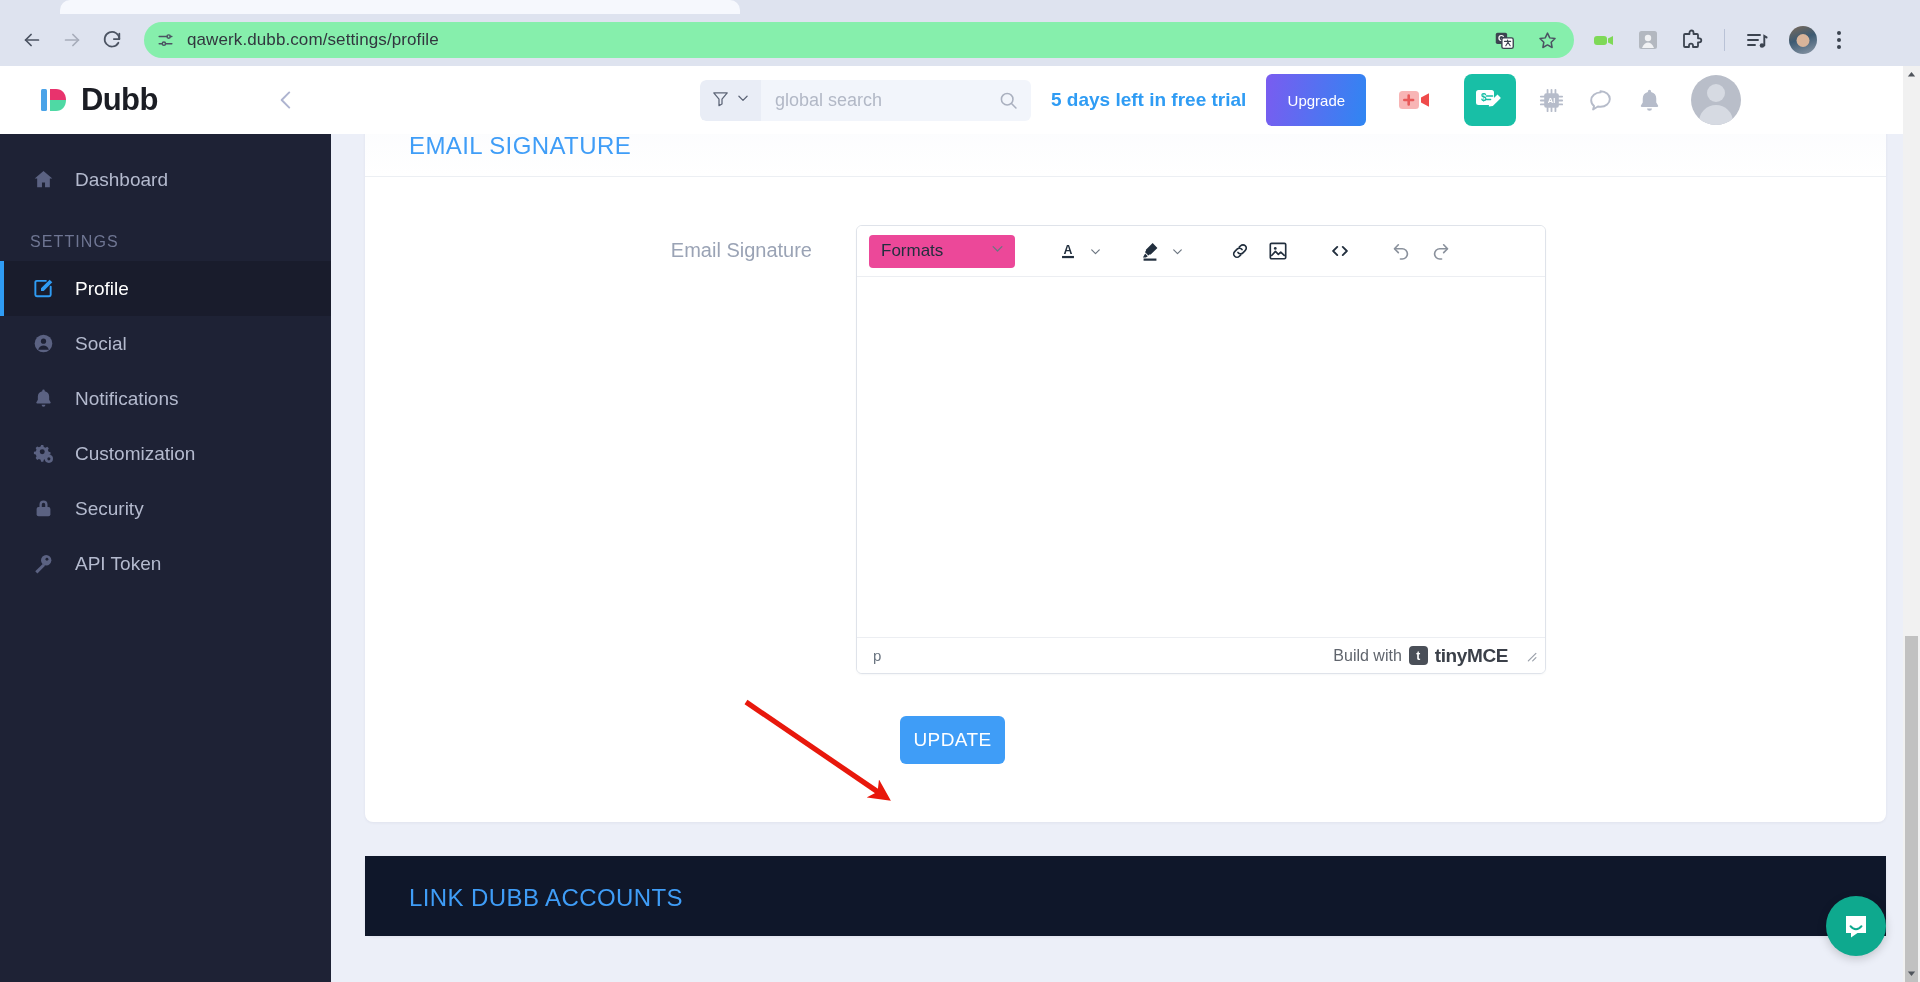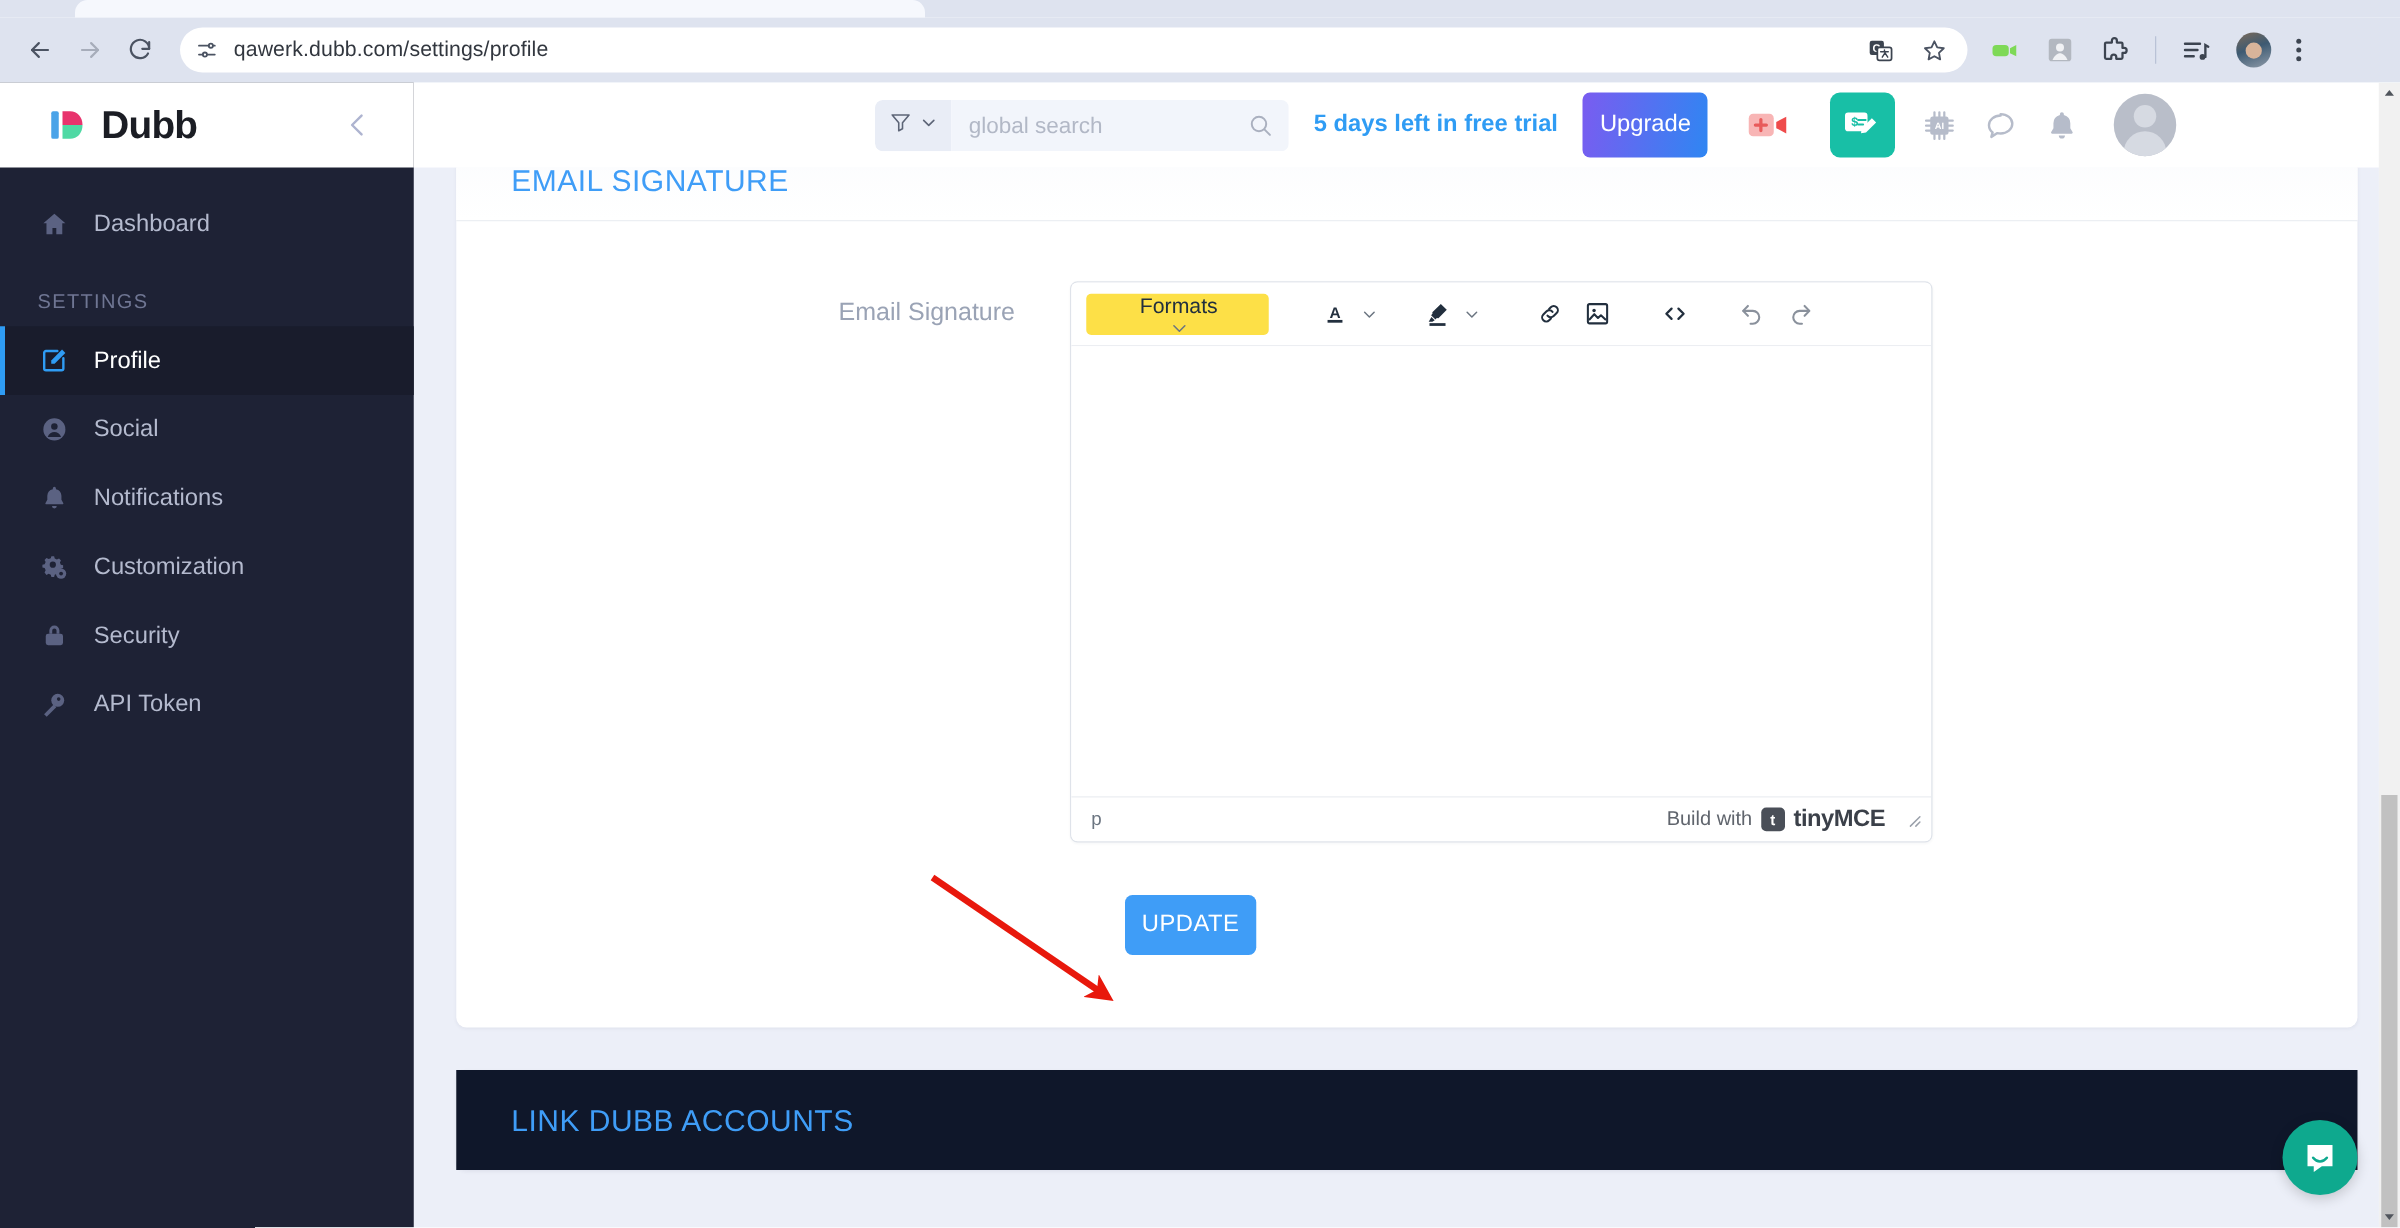--- a/index.html
+++ b/index.html
@@ -37,21 +37,21 @@
     border-radius: 50%;
     color: #4b5362;
   }
   .nav-btn svg { display: block; }
   .nav-btn.disabled { color: #a7adba; }
   .omnibox {
     flex: 0 0 auto;
     width: 1430px;
     height: 36px;
     margin-left: 10px;
-    background: #ffffff;
+    background: #86efac;
     border-radius: 18px;
     display: flex;
     align-items: center;
     padding: 0 12px;
     gap: 12px;
   }
   .omni-icon { color: #4b5362; display: flex; align-items: center; }
   .omni-url {
     flex: 1;
     font-size: 17px;
@@ -183,21 +183,21 @@
     font-size: 19px;
     color: #2f9cf4;
     font-weight: bold;
     white-space: nowrap;
   }
   .upgrade-btn {
     margin-left: 20px;
     width: 100px; height: 52px;
     border-radius: 6px;
     background: linear-gradient(100deg,#7a5cf0 0%,#2f86f2 100%);
-    color: #fff; font-size: 19px;
+    color: #fff; font-size: 15px;
     display: flex; align-items: center; justify-content: center;
   }
   .hdr-icons { display: flex; align-items: center; gap: 22px; margin-left: 24px; }
   .hdr-tile {
     width: 52px; height: 52px; border-radius: 8px;
     display: flex; align-items: center; justify-content: center;
   }
   .hdr-tile.rec { background: #ffffff; }
   .hdr-tile.teal { background: #18bfa6; }
   .hdr-ico { color: #b6bcca; display: flex; align-items: center; justify-content: center; }
@@ -264,25 +264,25 @@
   .editor-toolbar {
     height: 51px;
     display: flex; align-items: center;
     padding: 0 12px;
     gap: 4px;
     border-bottom: 1px solid #eceef2;
     background: #fff;
   }
   .fmt-select {
     width: 146px; height: 33px;
-    background: #fde047;
+    background: #ec4899;
     border-radius: 4px;
     display: flex; align-items: center; justify-content: space-between;
     padding: 0 10px 0 12px;
-    font-size: 17px; color: #222f3e; flex-direction: column;
+    font-size: 17px; color: #222f3e;
   }
   .tb-group { display: flex; align-items: center; }
   .tb-item {
     width: 34px; height: 33px;
     display: flex; align-items: center; justify-content: center;
     color: #222f3e;
   }
   .tb-caret {
     width: 20px; height: 33px;
     display: flex; align-items: center; justify-content: center;

